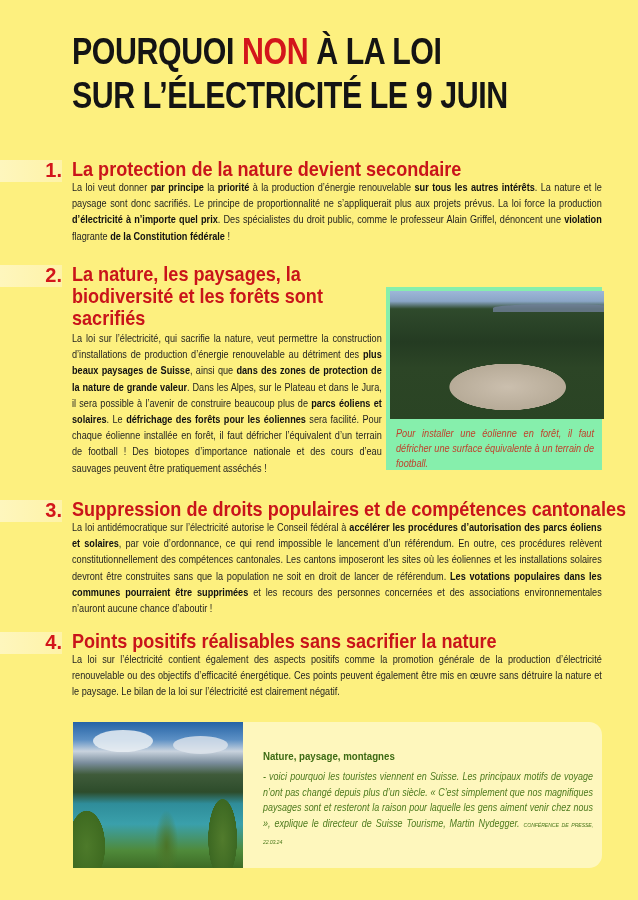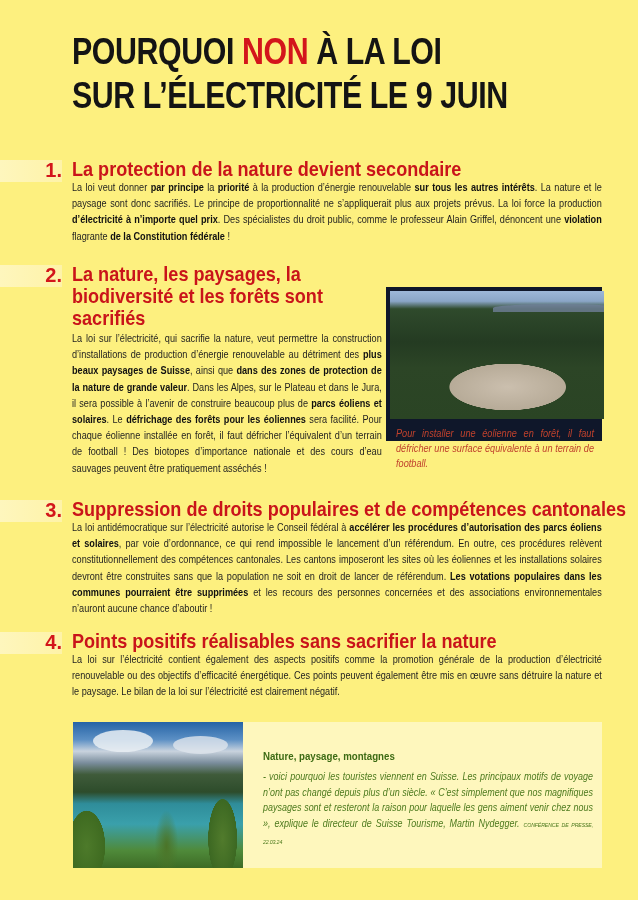--- a/index.html
+++ b/index.html
@@ -38,22 +38,22 @@
     }
     .sec-title.wrap { white-space: normal; width: 310px; }
     .body {
       position: absolute; left: 72px;
       font-size: 10.4px; line-height: 16.2px; color: #1e1e1e;
       transform: scaleX(0.88); transform-origin: left top;
       text-align: justify;
     }
     .body b { font-weight: 700; color: #111; }
     .photo-box {
-      position: absolute; left: 386px; top: 287px; width: 216px; height: 154px;
-      background: #0f172a;
+      position: absolute; left: 386px; top: 287px; width: 216px; height: 183px;
+      background: #86efac;
     }
     .photo {
       position: absolute; left: 4px; top: 4px; width: 214px; height: 128px;
       background:
         radial-gradient(ellipse 45% 30% at 55% 75%, #cbbfae 0%, #b7ab98 60%, transparent 61%),
         radial-gradient(ellipse 22% 12% at 48% 78%, #d9d2c6 0%, transparent 70%),
         linear-gradient(180deg, #9db7d8 0%, #8aa5c6 8%, #2f4a2c 14%, #243b22 40%, #2c4526 60%, #2a4424 100%);
       overflow: hidden;
     }
     .photo::before {
@@ -62,20 +62,21 @@
     }
     .caption {
       position: absolute; left: 10px; top: 139px; width: 220px;
       font-style: italic; font-size: 10.2px; line-height: 15px; color: #c0422d;
       transform: scaleX(0.9); transform-origin: left top;
       text-align: justify;
     }
     .bottom-box {
       position: absolute; left: 73px; top: 722px; width: 529px; height: 146px;
       background: #fef7bd;
+      border-radius: 13px;
     }
     .lake-photo {
       position: absolute; left: 0; top: 0; width: 170px; height: 146px;
       background:
         radial-gradient(ellipse 18% 40% at 8% 85%, #4d7a2a 0%, #3e6a20 60%, transparent 61%),
         radial-gradient(ellipse 14% 45% at 88% 80%, #517b2c 0%, #3c6822 60%, transparent 61%),
         radial-gradient(ellipse 10% 35% at 55% 85%, #4b7428 0%, transparent 70%),
         linear-gradient(180deg, #2563a6 0%, #5b8fc4 12%, #c9d3de 20%, #7a8d9c 28%, #3f5b3a 36%, #2d4c2b 48%, #2f8d9a 56%, #3aa0ab 70%, #4f8a3a 88%, #3d6b25 100%);
     }
     .lake-photo::before {

